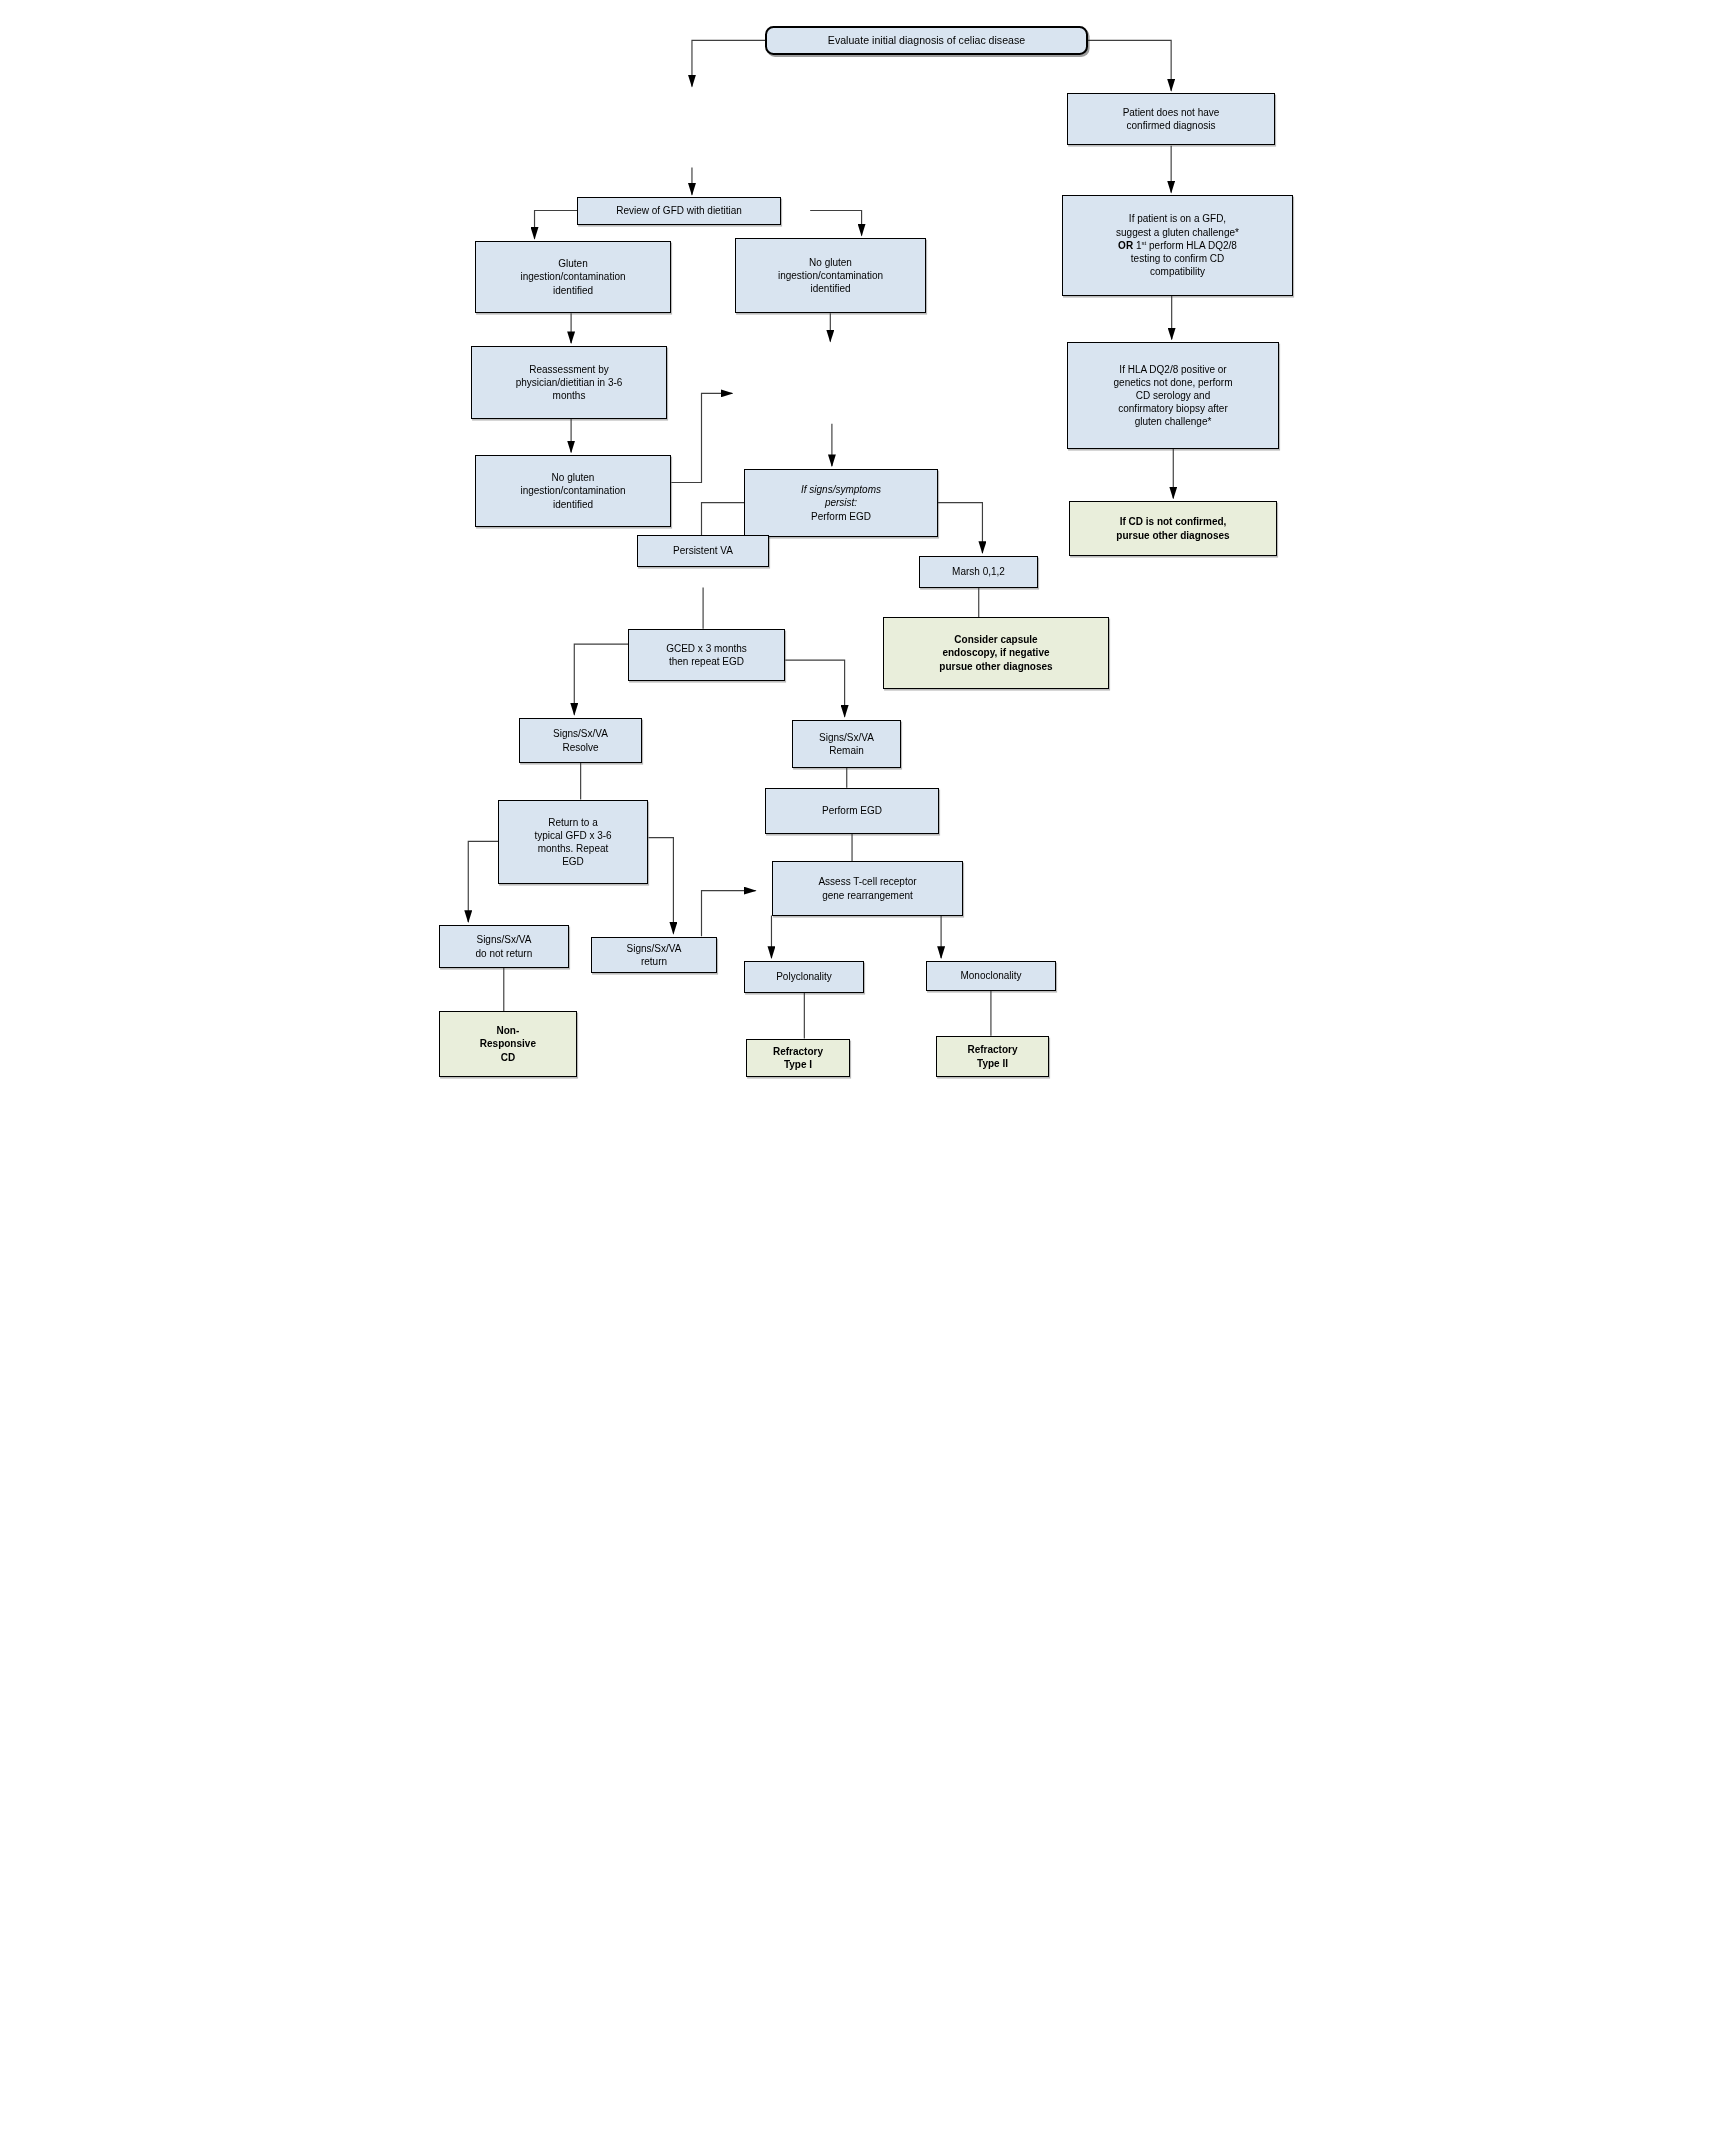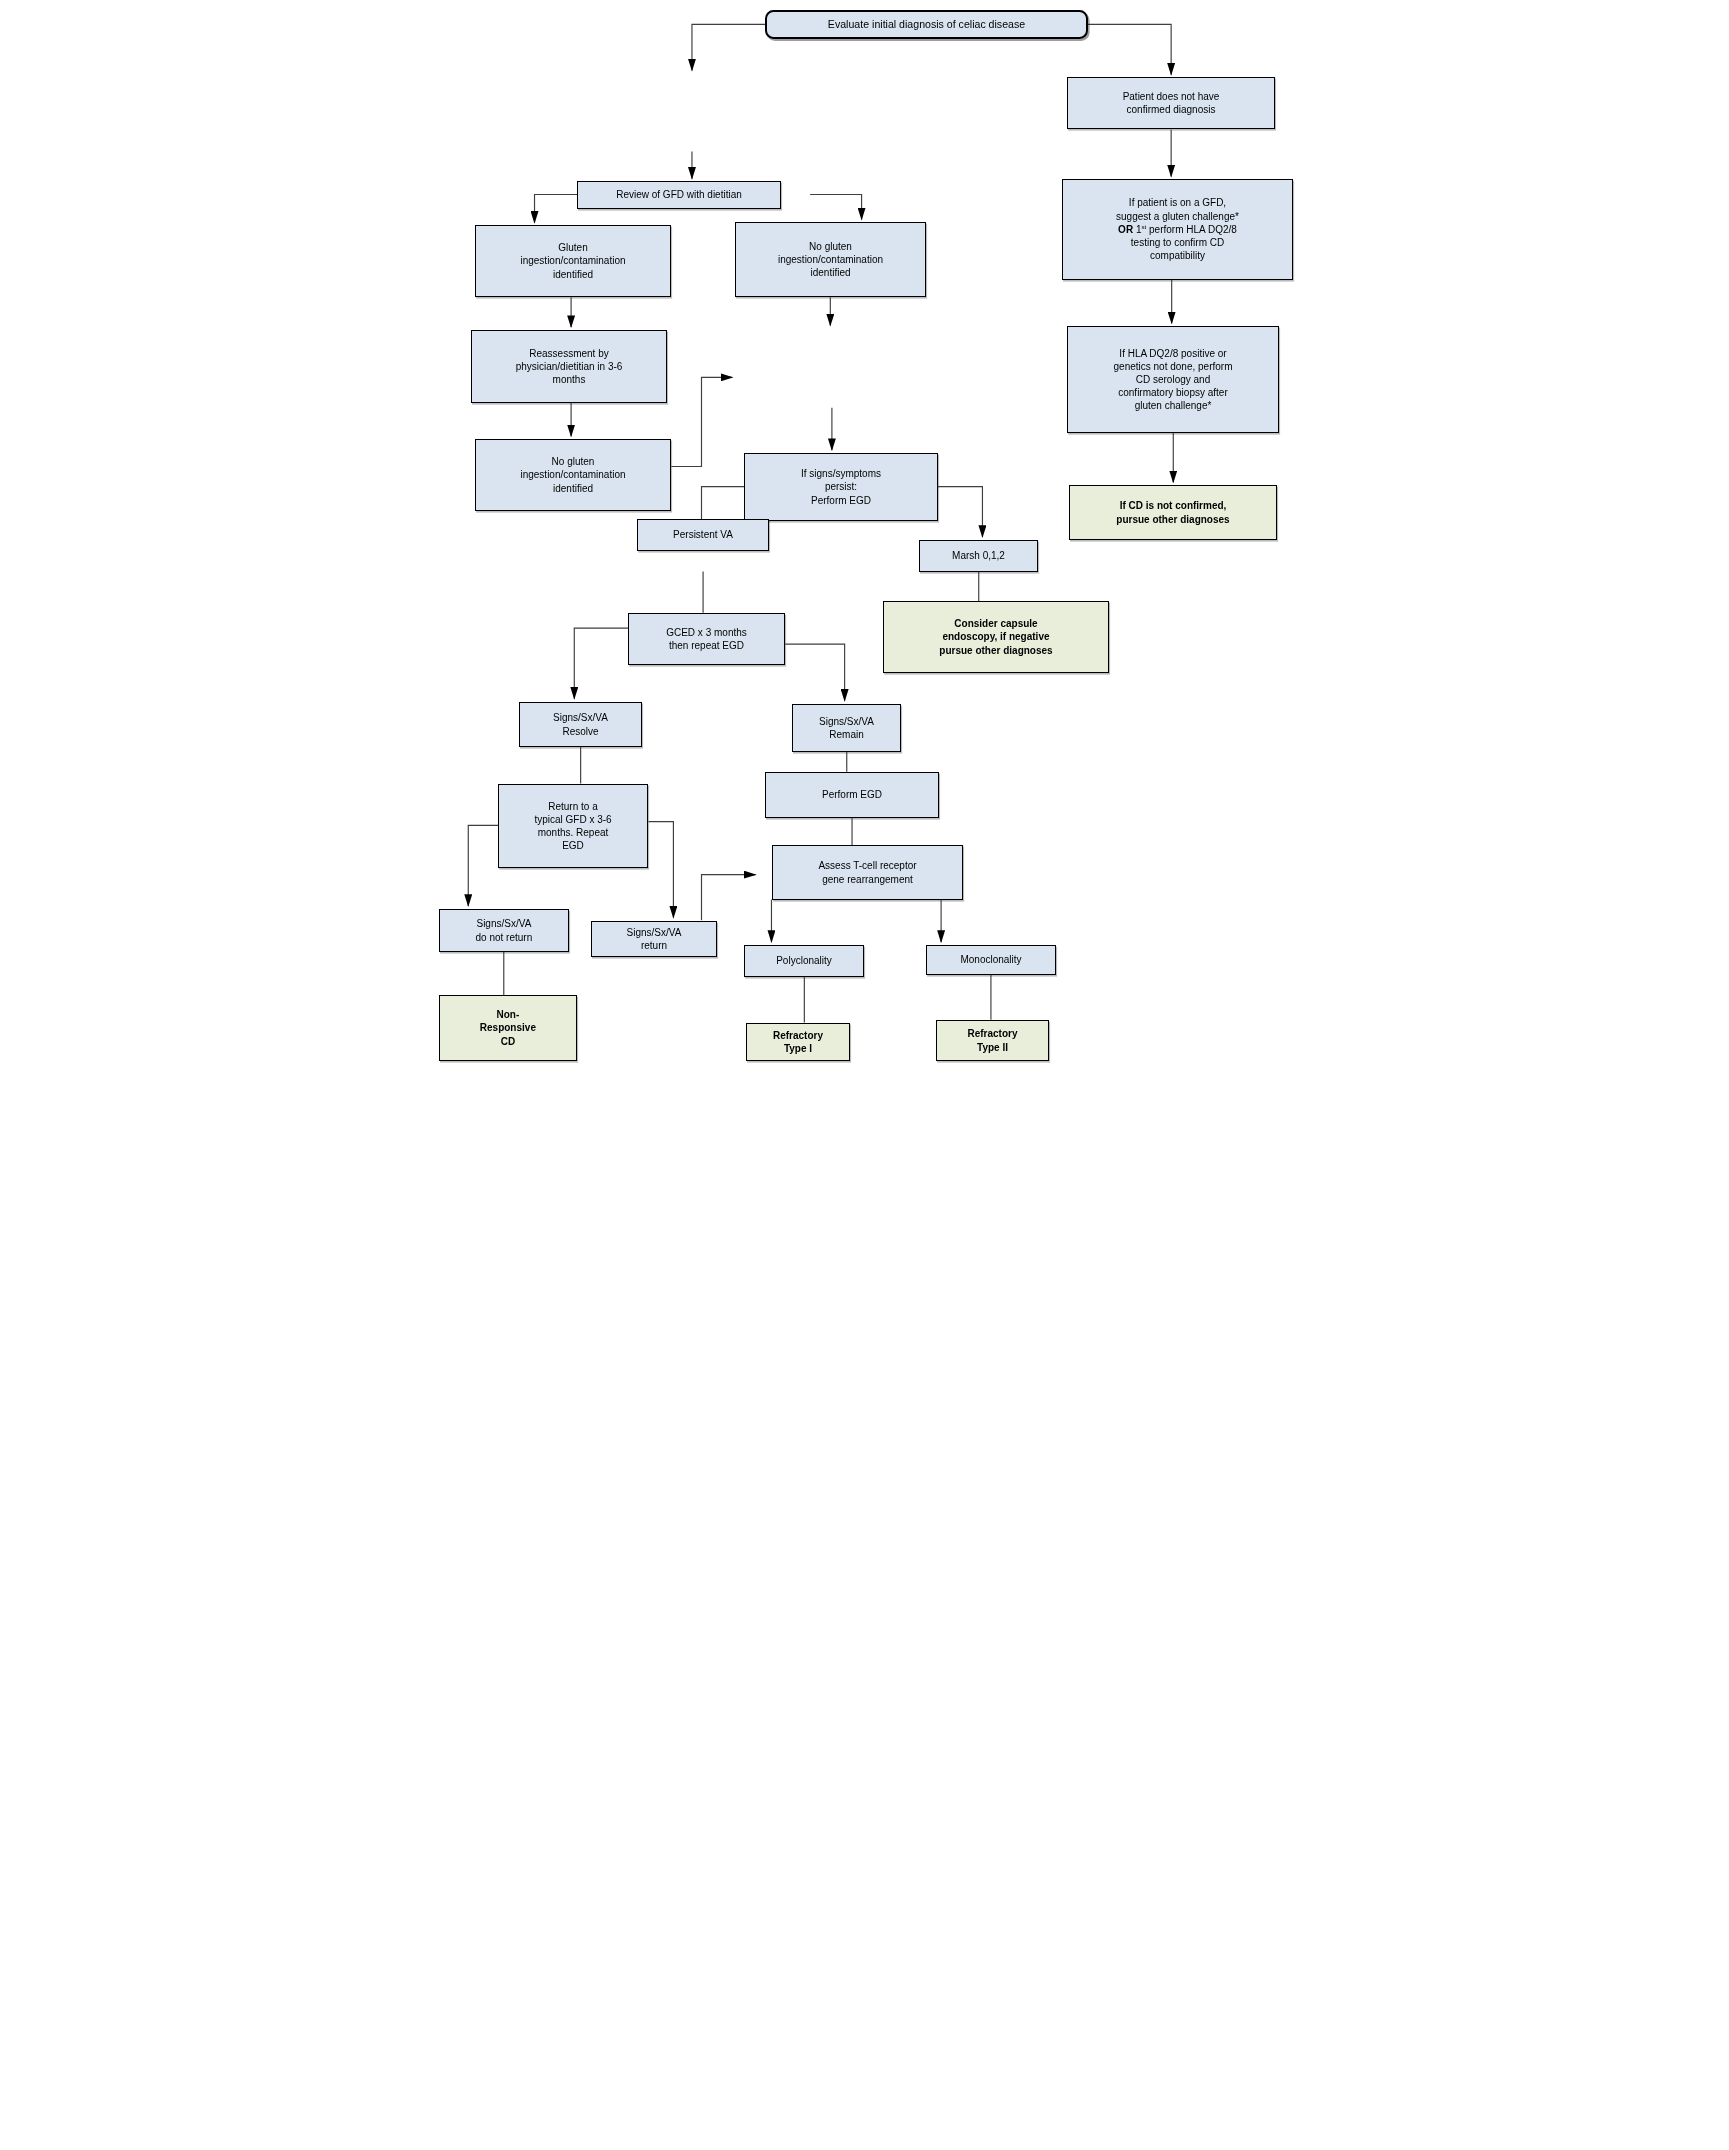--- a/index.html
+++ b/index.html
@@ -5,21 +5,21 @@
   html, body {
     margin: 0;
     padding: 0;
     background: #ffffff;
     font-family: "Liberation Sans", sans-serif;
   }
   #canvas {
     position: relative;
     width: 865px;
     height: 1075px;
-    margin: 0 auto;
+    margin: 16px auto;
     background: #ffffff;
     overflow: hidden;
   }
   #connectors {
     position: absolute;
     left: 0; top: 0;
     width: 865px;
     height: 1075px;
     pointer-events: none;
   }
@@ -39,21 +39,21 @@
   }
   .node .lbl { white-space: pre-line; }
   .blue  { background: #d9e4f0; }
   .green { background: #e9eedb; font-weight: bold; }
   .rounded {
     border-radius: 8.5px;
     border-width: 2.1px;
     font-size: 10.6px;
     box-shadow: 1.6px 2.1px 0 rgba(40,40,40,0.45);
   }
-  .it { display: block; white-space: pre-line; }
+  .it { font-style: italic; display: block; white-space: pre-line; }
   .blk { display: block; white-space: pre-line; }
   .b { font-weight: bold; }
   sup { font-size: 0.62em; }
 </style>
 </head>
 <body>
 
 <div id="canvas">
 
   <svg id="connectors" viewBox="0 0 1631 2028" xmlns="http://www.w3.org/2000/svg">

